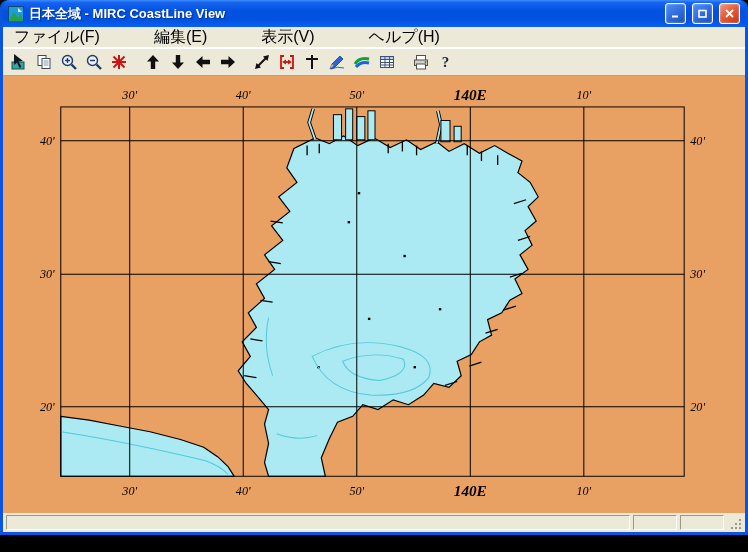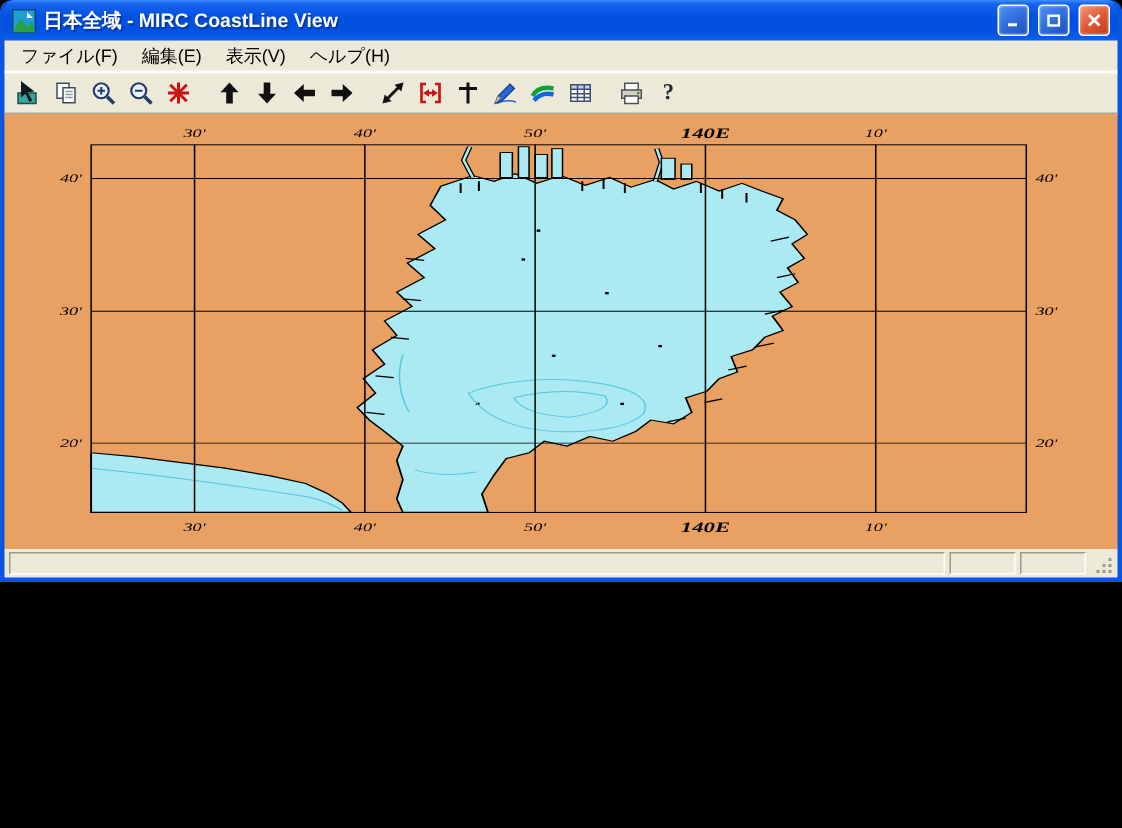--- a/index.html
+++ b/index.html
@@ -1,18 +1,18 @@
 <!DOCTYPE html>
 <html><head>
 <meta charset="utf-8">
 <style>
   * { box-sizing: border-box; margin: 0; padding: 0; }
   html,body { width: 748px; height: 552px; overflow: hidden; font-family: "Liberation Sans", sans-serif; background:#000; }
   .window {
-    width: 748px; height: 388px;
+    width: 748px; height: 535px;
     background: #0A55DD;
     padding: 0 3px 3px 3px;
     border-radius: 8px 8px 0 0;
     display: flex; flex-direction: column;
   }
   .titlebar {
     height: 27px; flex: 0 0 27px;
     display: flex; align-items: center; gap: 5px; padding: 0 5px;
     background: linear-gradient(180deg,#3B8CFF 0%,#1663EE 10%,#0351E0 40%,#0351E0 72%,#0A60F0 100%);
     border-radius: 7px 7px 0 0;
@@ -21,22 +21,23 @@
   .title-text { color:#fff; font-weight:bold; font-size:13px; text-shadow:1px 1px 1px #00339A; flex:1; white-space:nowrap; overflow:hidden; }
   .winbtn {
     width:21px; height:21px; border-radius:3px; border:1px solid #fff;
     background: linear-gradient(145deg,#4E90F8 0%,#2E6AD8 55%,#1C50B8 100%);
     display:flex; align-items:center; justify-content:center; padding:0; margin-left:1px;
     box-shadow: inset 0 0 2px rgba(255,255,255,.6);
   }
   .winbtn.close { background: linear-gradient(145deg,#F49579 0%,#E25A35 50%,#C13A12 100%); }
   .menubar {
     height:21px; flex:0 0 21px; background:#ECE9D8;
-    display:flex; align-items:center; padding-left:3px; font-size:12px; color:#000;
+    display:flex; align-items:center; padding-left:3px; font-size:16px; color:#000;
     border-bottom:1px solid #FFFFFF;
+    gap:38px;
   }
   .menu-item { padding:2px 8px; cursor:default; }
   .toolbar {
     height:28px; flex:0 0 28px; background:#ECE9D8;
     display:flex; align-items:center; padding:1px 3px;
     border-top:1px solid #fff; border-bottom:1px solid #ACA899;
   }
   .tbtn {
     width:25px; height:24px; background:transparent; border:1px solid transparent;
     display:flex; align-items:center; justify-content:center; padding:0;

